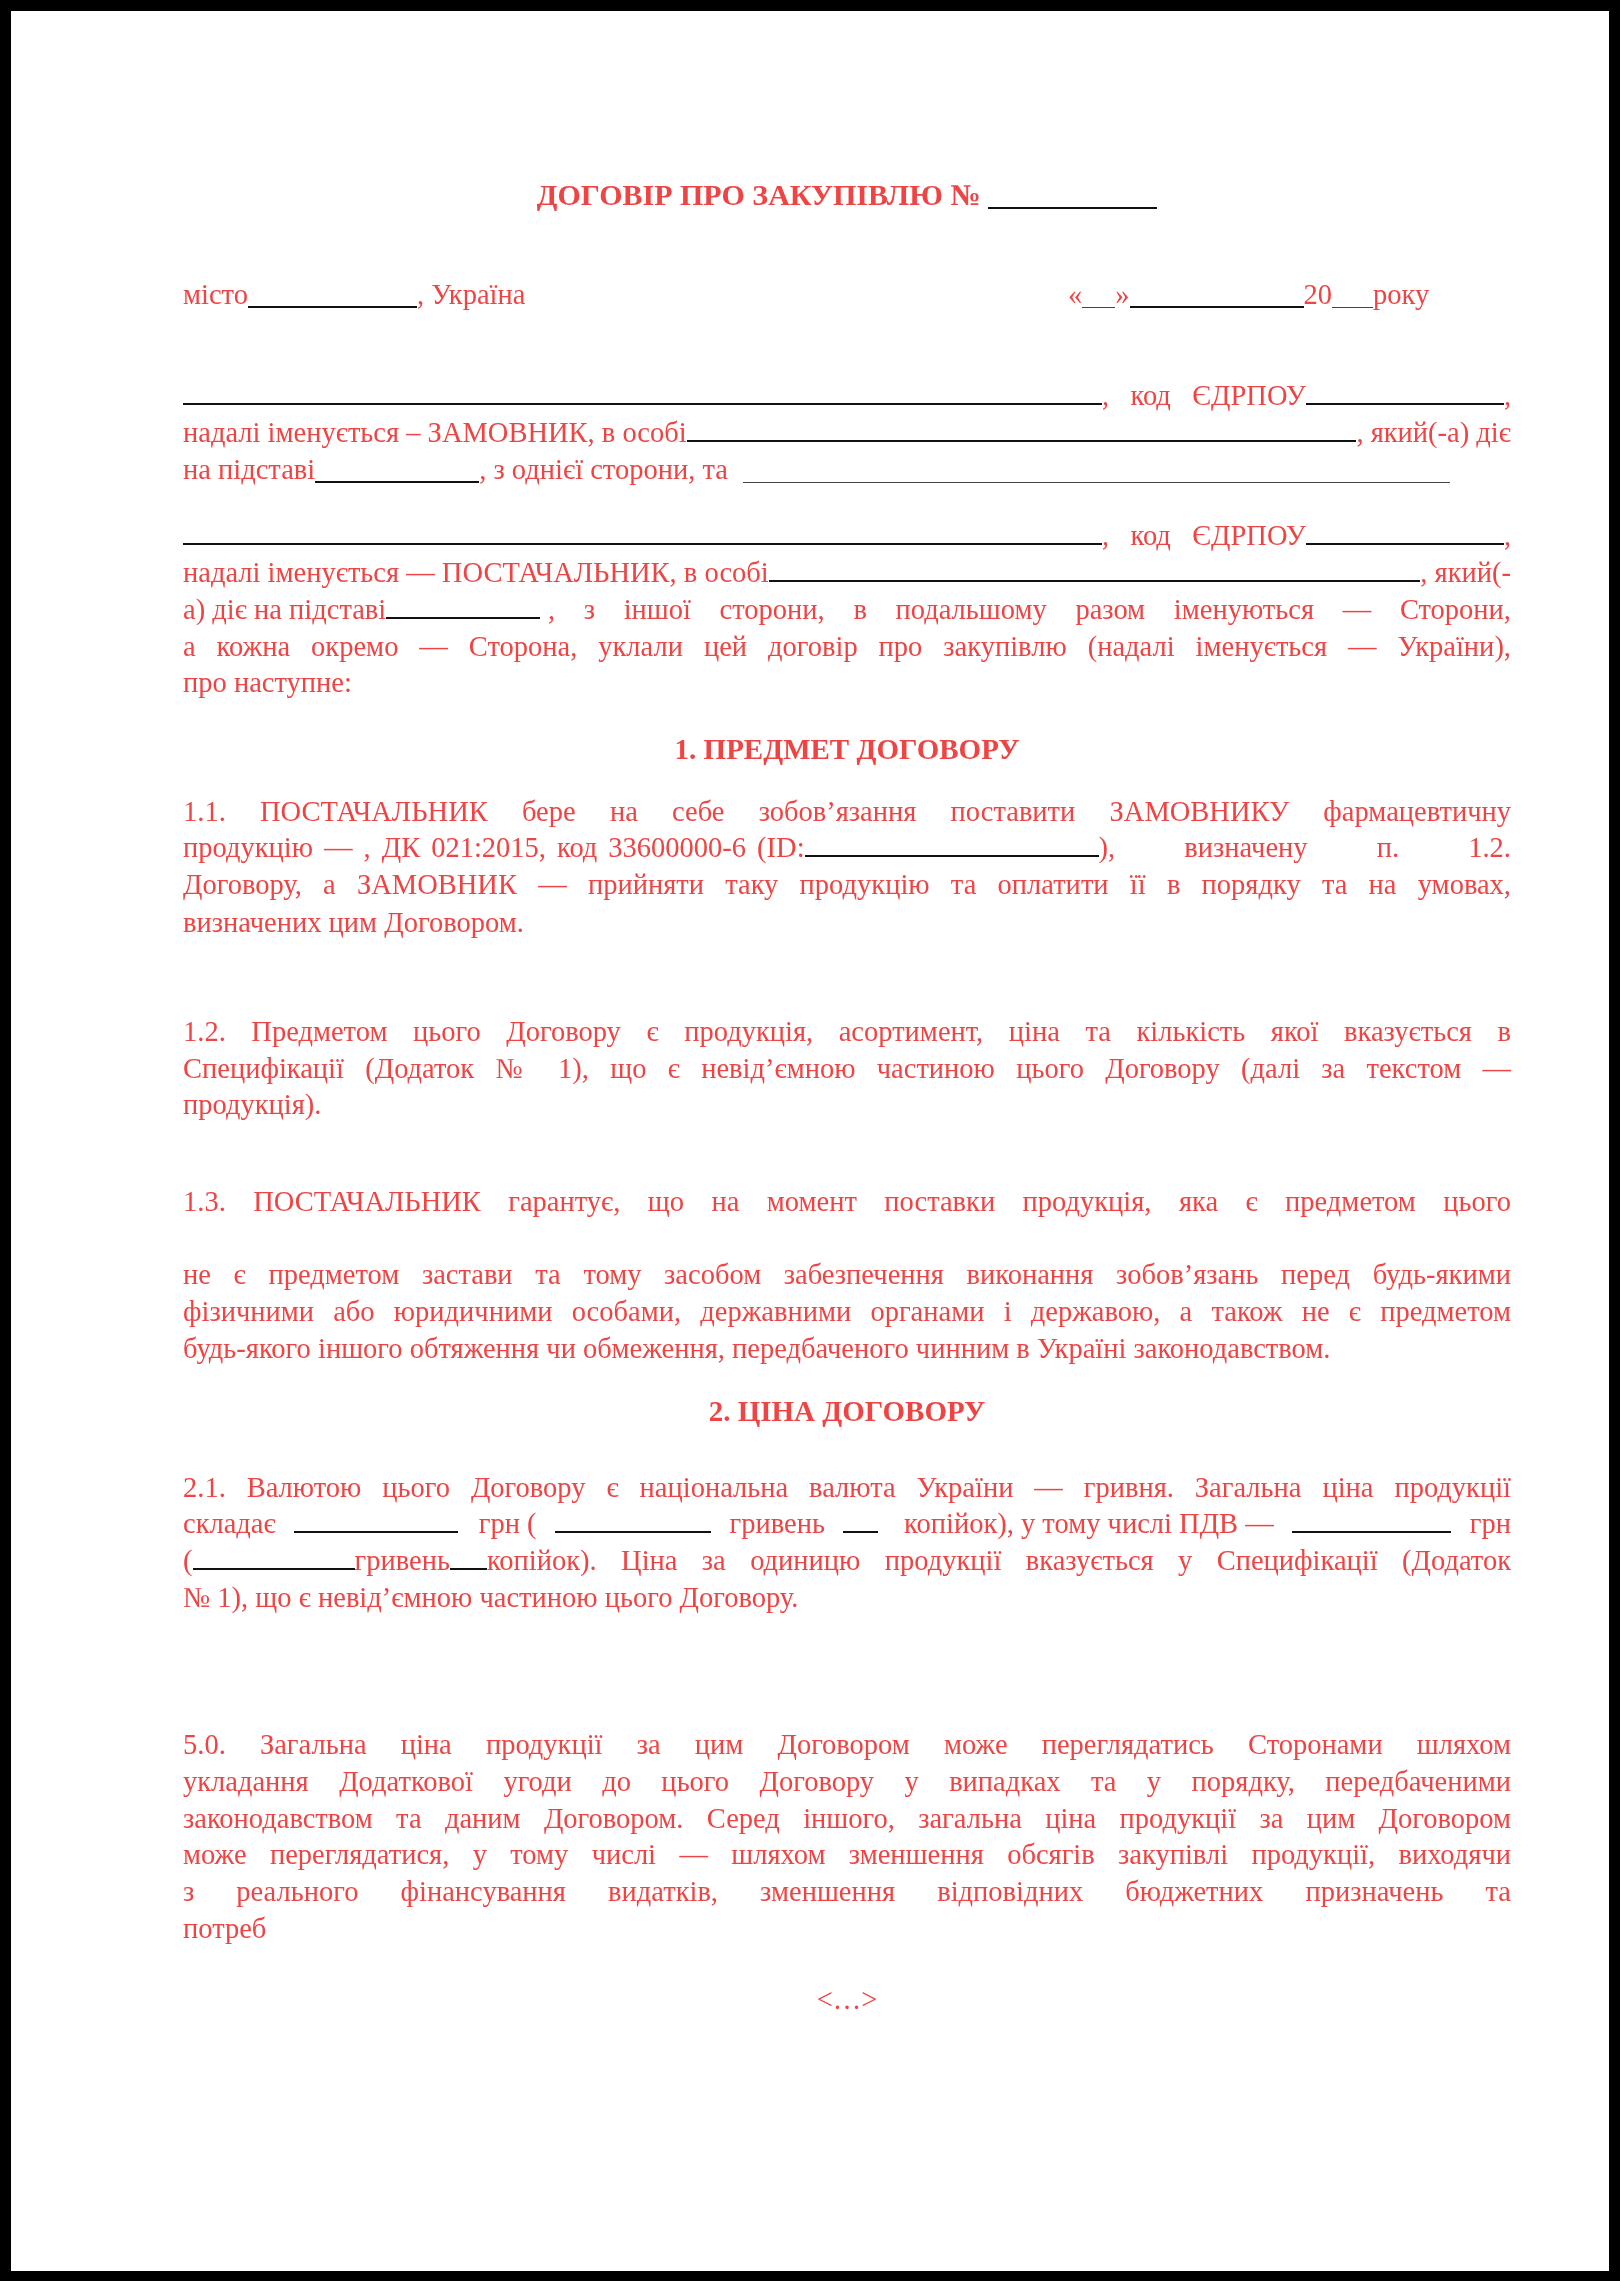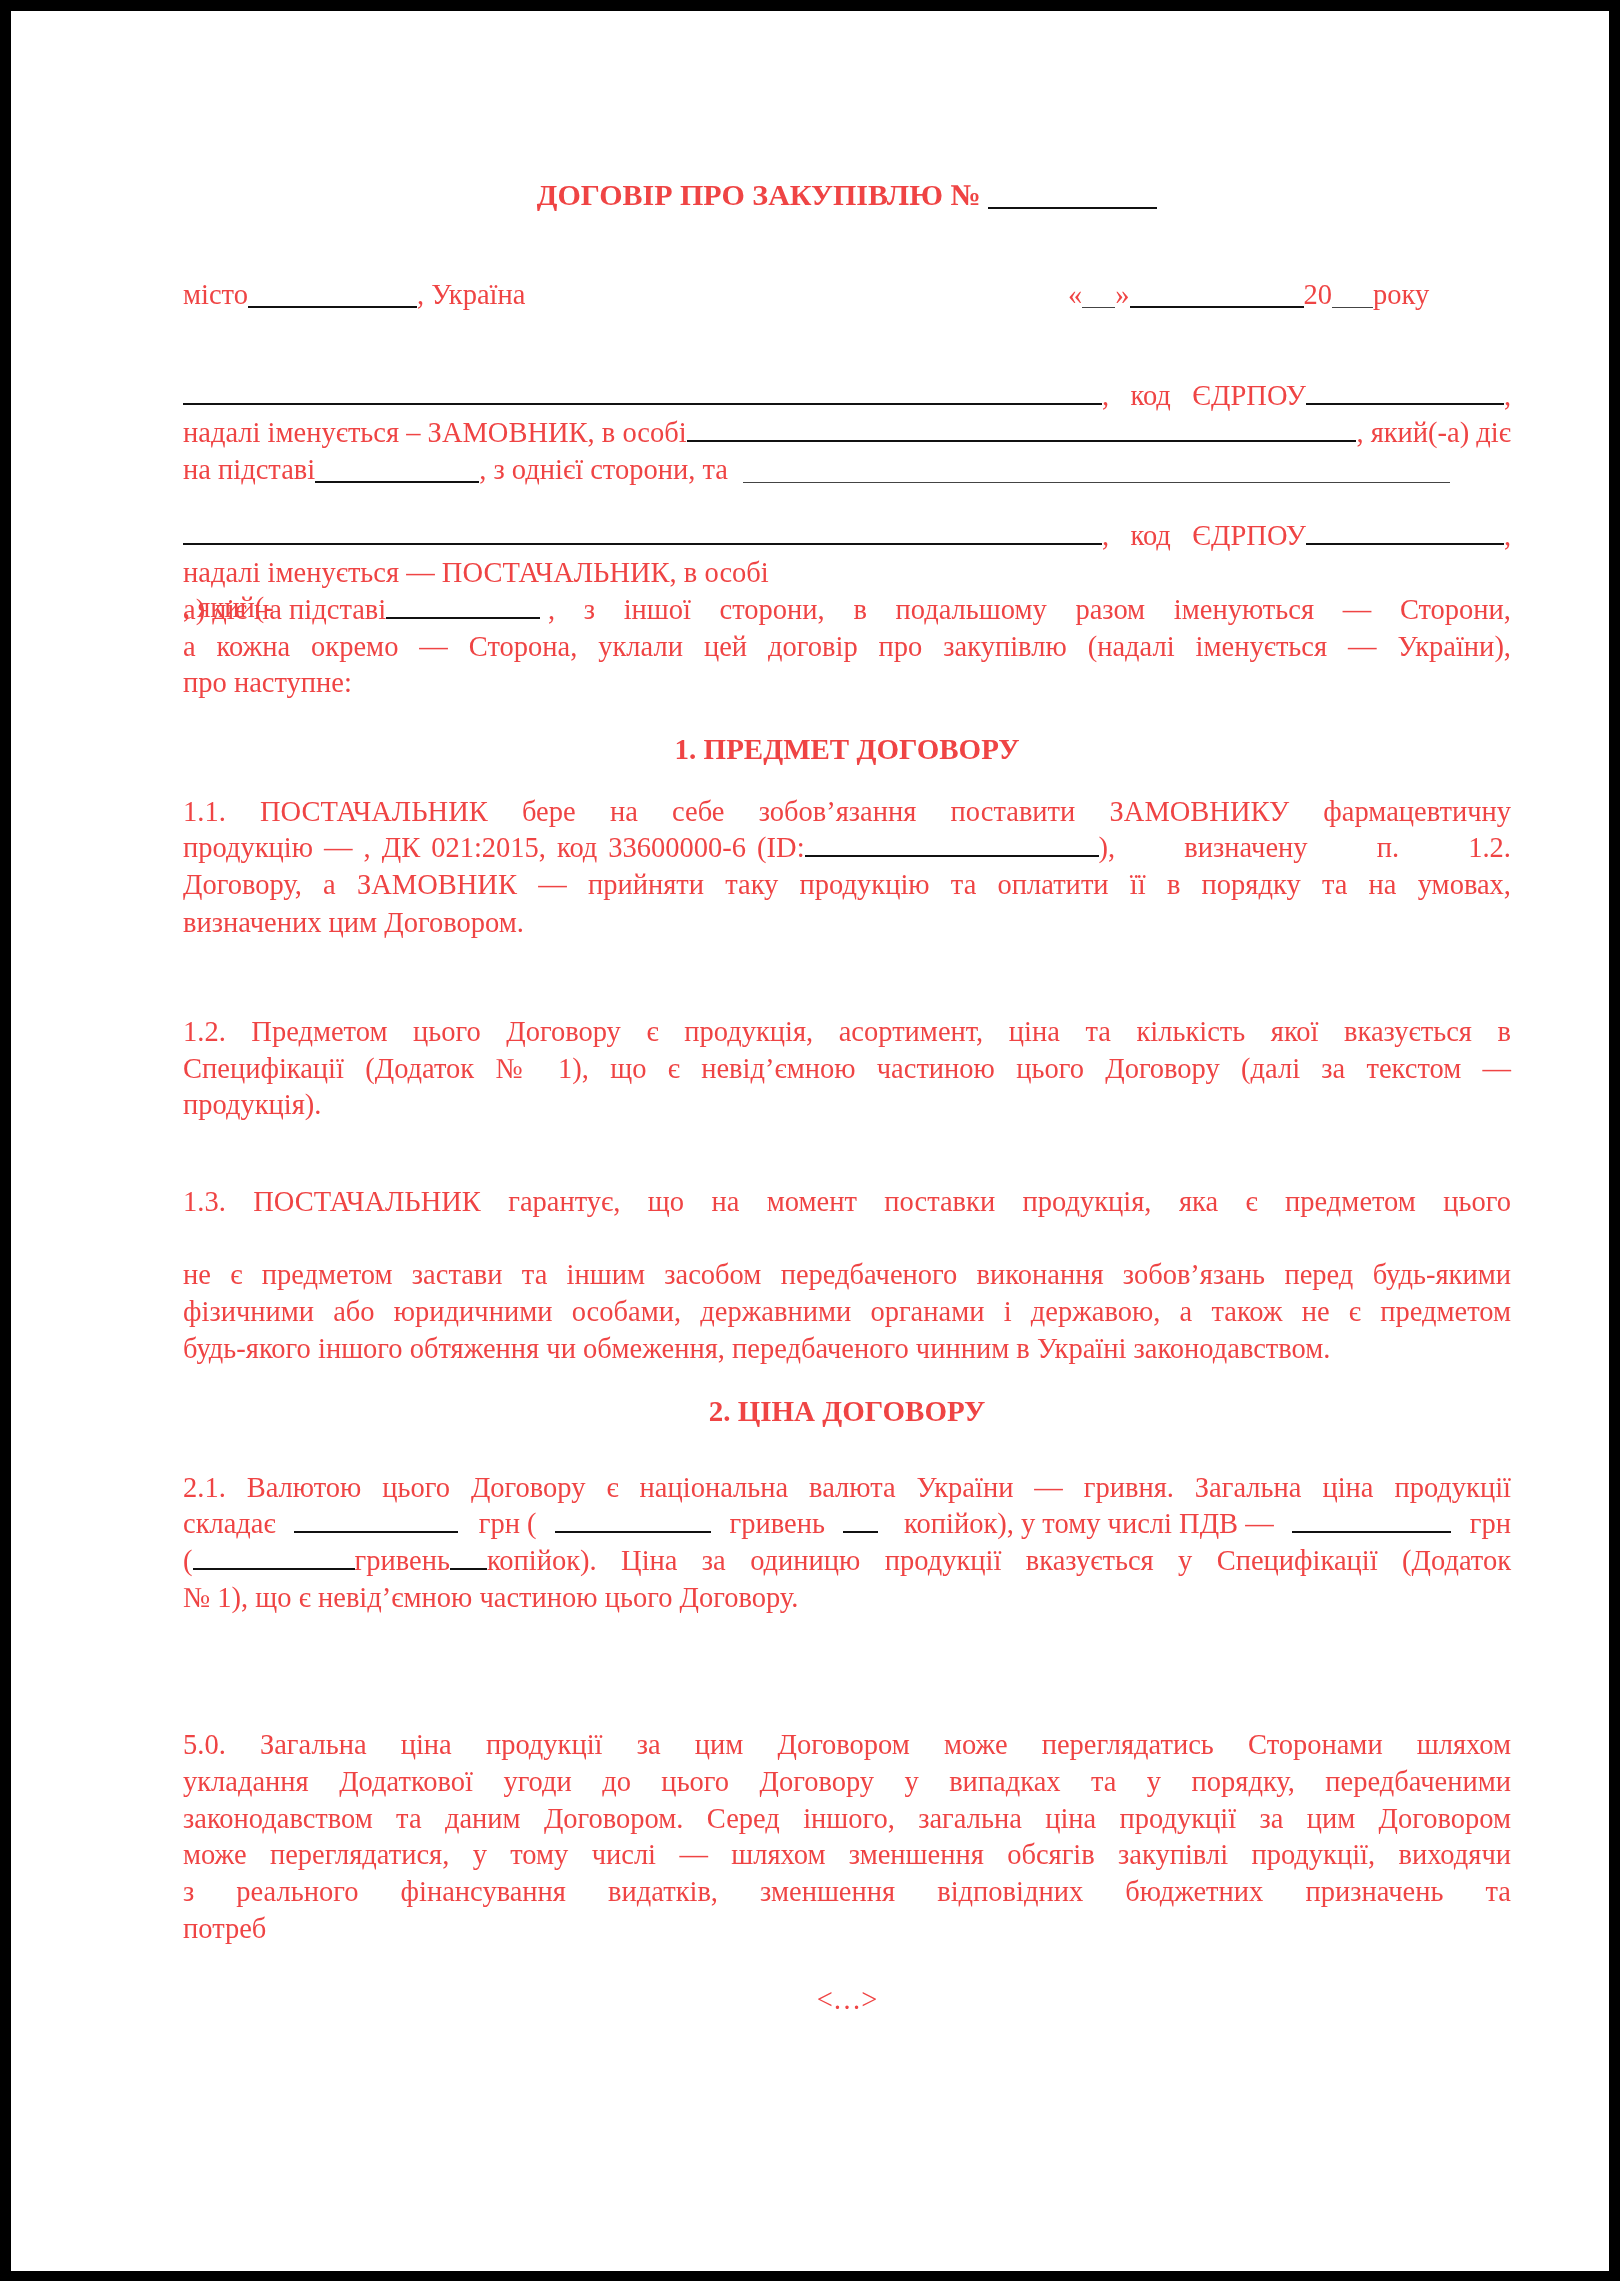--- a/index.html
+++ b/index.html
@@ -65,21 +65,21 @@
   </div>
 
   <div class="ln flexrow" style="top:517px;">
     <span class="u" style="width:919px;"></span>
     <span style="flex:1; display:flex; align-items:baseline;">
       <span style="white-space:pre;">,   код   ЄДРПОУ</span>
       <span class="u" style="flex:1;"></span>
       <span>,</span>
     </span>
   </div>
-  <div class="ln flexrow" style="top:554px;flex-direction:column;">
+  <div class="ln flexrow" style="top:554px;">
     <span>надалі іменується — ПОСТАЧАЛЬНИК, в особі</span>
     <span class="u" style="flex:1;"></span>
     <span>, який(-</span>
   </div>
   <div class="ln flexrow" style="top:591px;">
     <span style="display:flex; align-items:baseline;">
       <span>а) діє на підставі</span>
       <span class="u" style="width:154px;"></span>
     </span>
     <span class="j" style="flex:1; margin-left:7.7px;">, з іншої сторони, в подальшому разом іменуються — Сторони,</span>
@@ -98,21 +98,21 @@
     <span class="j" style="flex:1; margin-left:0;">), визначену п. 1.2.</span>
   </div>
   <div class="ln j" style="top:866px;">Договору, а ЗАМОВНИК — прийняти таку продукцію та оплатити її в порядку та на умовах,</div>
   <div class="ln" style="top:904px;">визначених цим Договором.</div>
 
   <div class="ln j" style="top:1013px;">1.2. Предметом цього Договору є продукція, асортимент, ціна та кількість якої вказується в</div>
   <div class="ln j" style="top:1050px;">Специфікації (Додаток № 1), що є невід’ємною частиною цього Договору (далі за текстом —</div>
   <div class="ln" style="top:1086px;">продукція).</div>
 
   <div class="ln j" style="top:1183px;">1.3. ПОСТАЧАЛЬНИК гарантує, що на момент поставки продукція, яка є предметом цього</div>
-  <div class="ln j" style="top:1256px;">не є предметом застави та іншим засобом передбаченого виконання зобов’язань перед будь-якими</div>
+  <div class="ln j" style="top:1256px;">не є предметом застави та тому засобом забезпечення виконання зобов’язань перед будь-якими</div>
   <div class="ln j" style="top:1293px;">фізичними або юридичними особами, державними органами і державою, а також не є предметом</div>
   <div class="ln" style="top:1330px;">будь-якого іншого обтяження чи обмеження, передбаченого чинним в Україні законодавством.</div>
 
   <div class="ln c b heading" style="top:1393px;">2. ЦІНА ДОГОВОРУ</div>
 
   <div class="ln j" style="top:1469px;">2.1. Валютою цього Договору є національна валюта України — гривня. Загальна ціна продукції</div>
   <div class="ln flexrow" style="top:1505px;">
     <span>складає</span>
     <span class="u" style="width:164px;"></span>
     <span style="margin-left:1.9px;">грн (</span>

